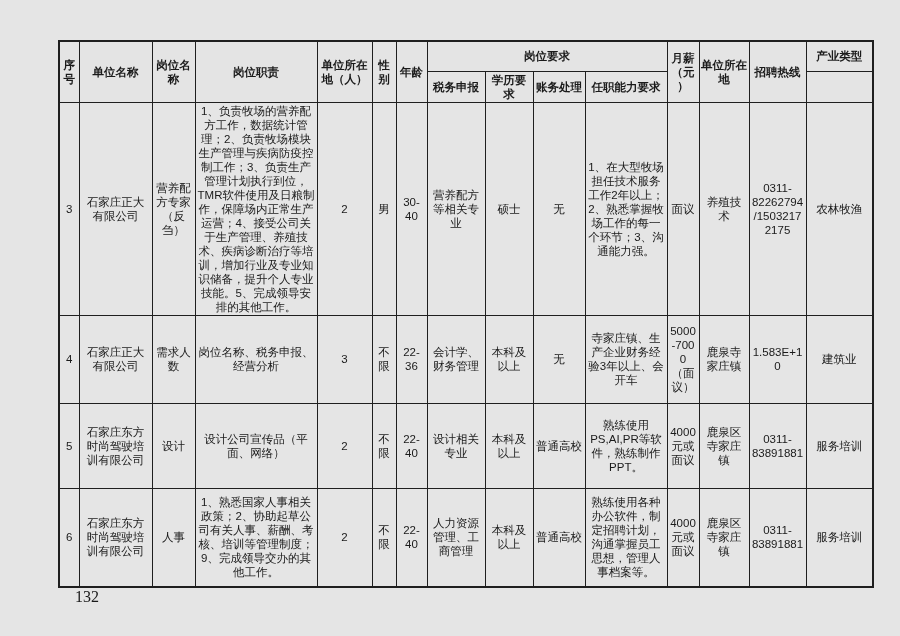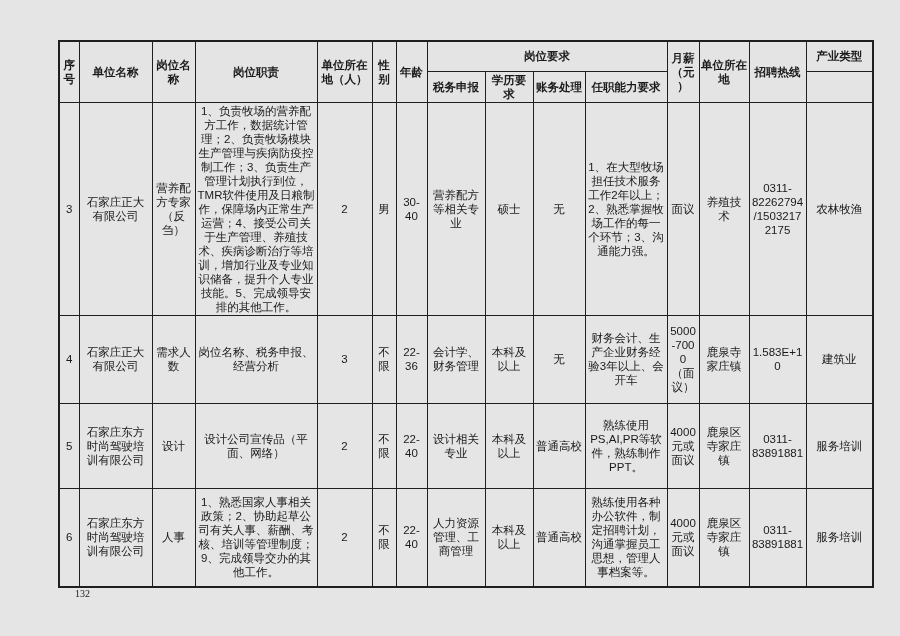--- a/index.html
+++ b/index.html
@@ -65,21 +65,21 @@
   tr.hr1 { height: 30px; }
   tr.hr2 { height: 30px; }
   tr.r3  { height: 213px; }
   tr.r4  { height: 88px; }
   tr.r5  { height: 85px; }
   tr.r6  { height: 99px; }
   .page-number {
     position: absolute;
     left: 75px;
     top: 588px;
-    font-size: 10px;
+    font-size: 16px;
     color: #1a1a1a;
     font-family: "Liberation Serif", serif;
   }
 </style>
 </head>
 <body>
 
 <div class="sheet">
 
   <table class="jobs">
@@ -146,21 +146,21 @@
       <td class="tight">4</td>
       <td>石家庄正大有限公司</td>
       <td>需求人数</td>
       <td class="just">岗位名称、税务申报、经营分析</td>
       <td>3</td>
       <td class="tight">不限</td>
       <td class="tight">22-36</td>
       <td>会计学、财务管理</td>
       <td>本科及以上</td>
       <td>无</td>
-      <td class="just">财务会计、生产企业财务经验3年以上、会开车</td>
+      <td class="just">寺家庄镇、生产企业财务经验3年以上、会开车</td>
       <td class="tight">5000-7000（面议）</td>
       <td>鹿泉寺家庄镇</td>
       <td class="num">1.583E+10</td>
       <td>建筑业</td>
     </tr>
 
     <tr class="r5">
       <td class="tight">5</td>
       <td>石家庄东方时尚驾驶培训有限公司</td>
       <td>设计</td>

